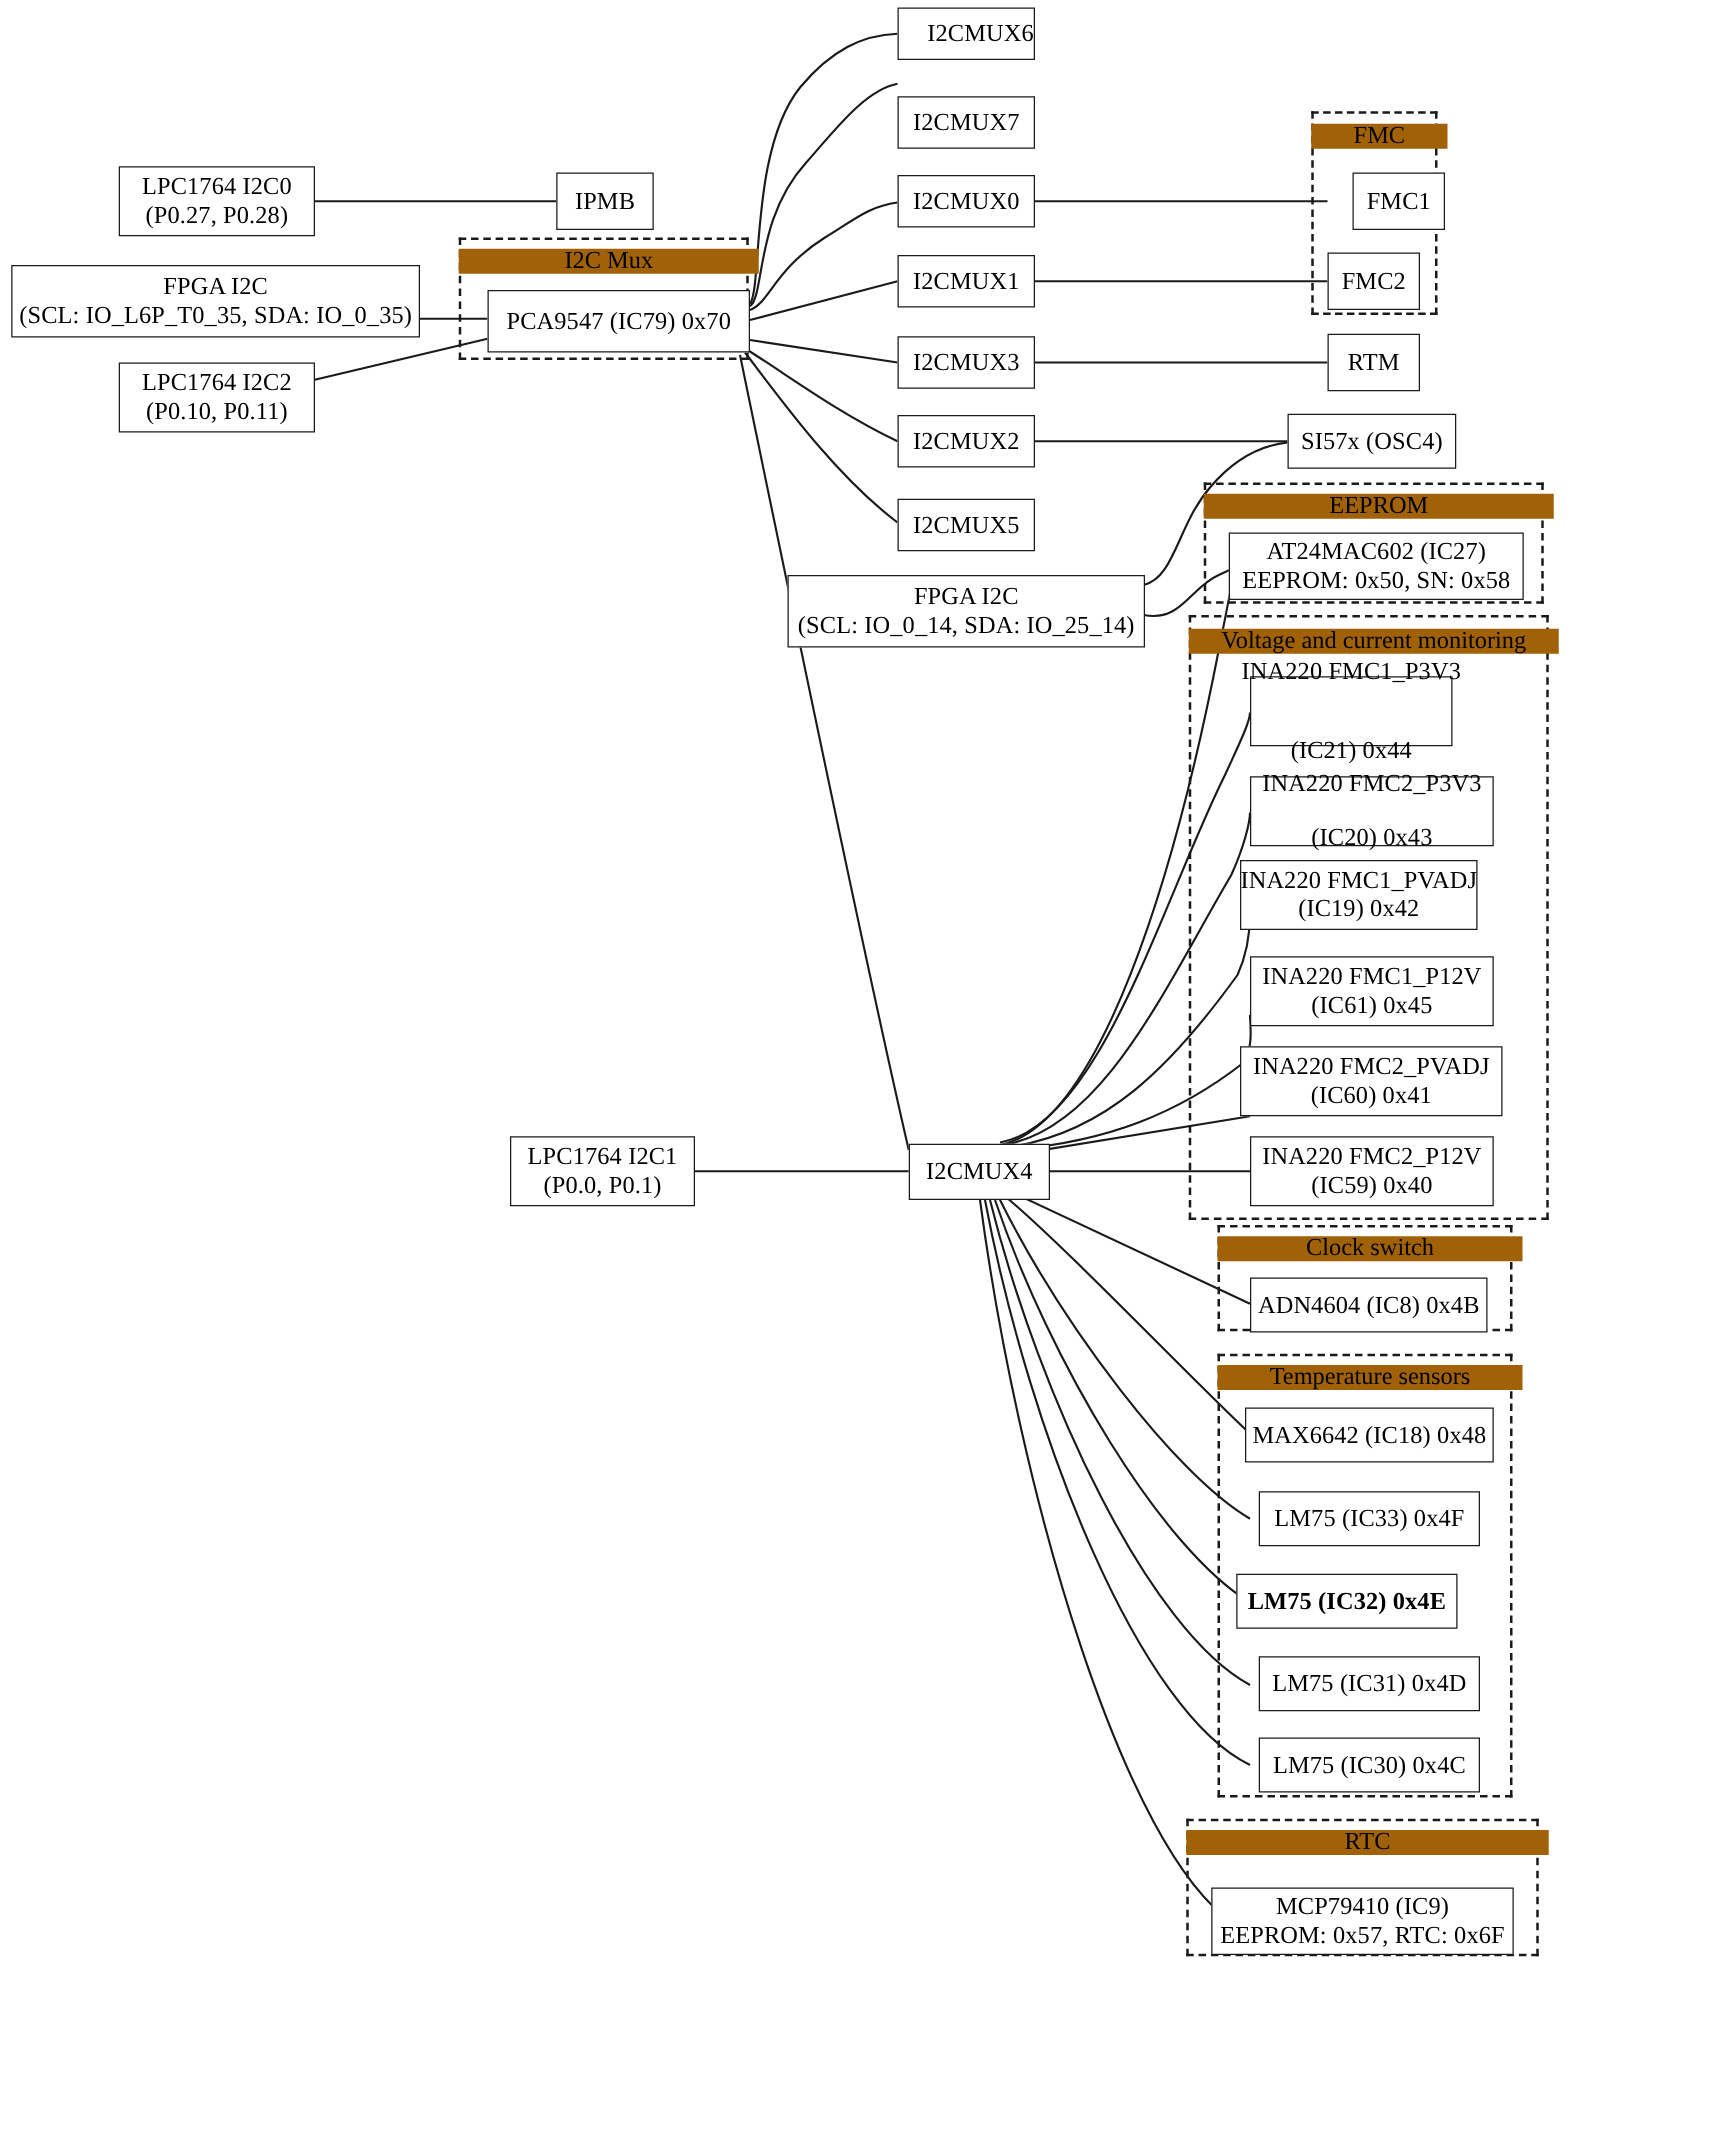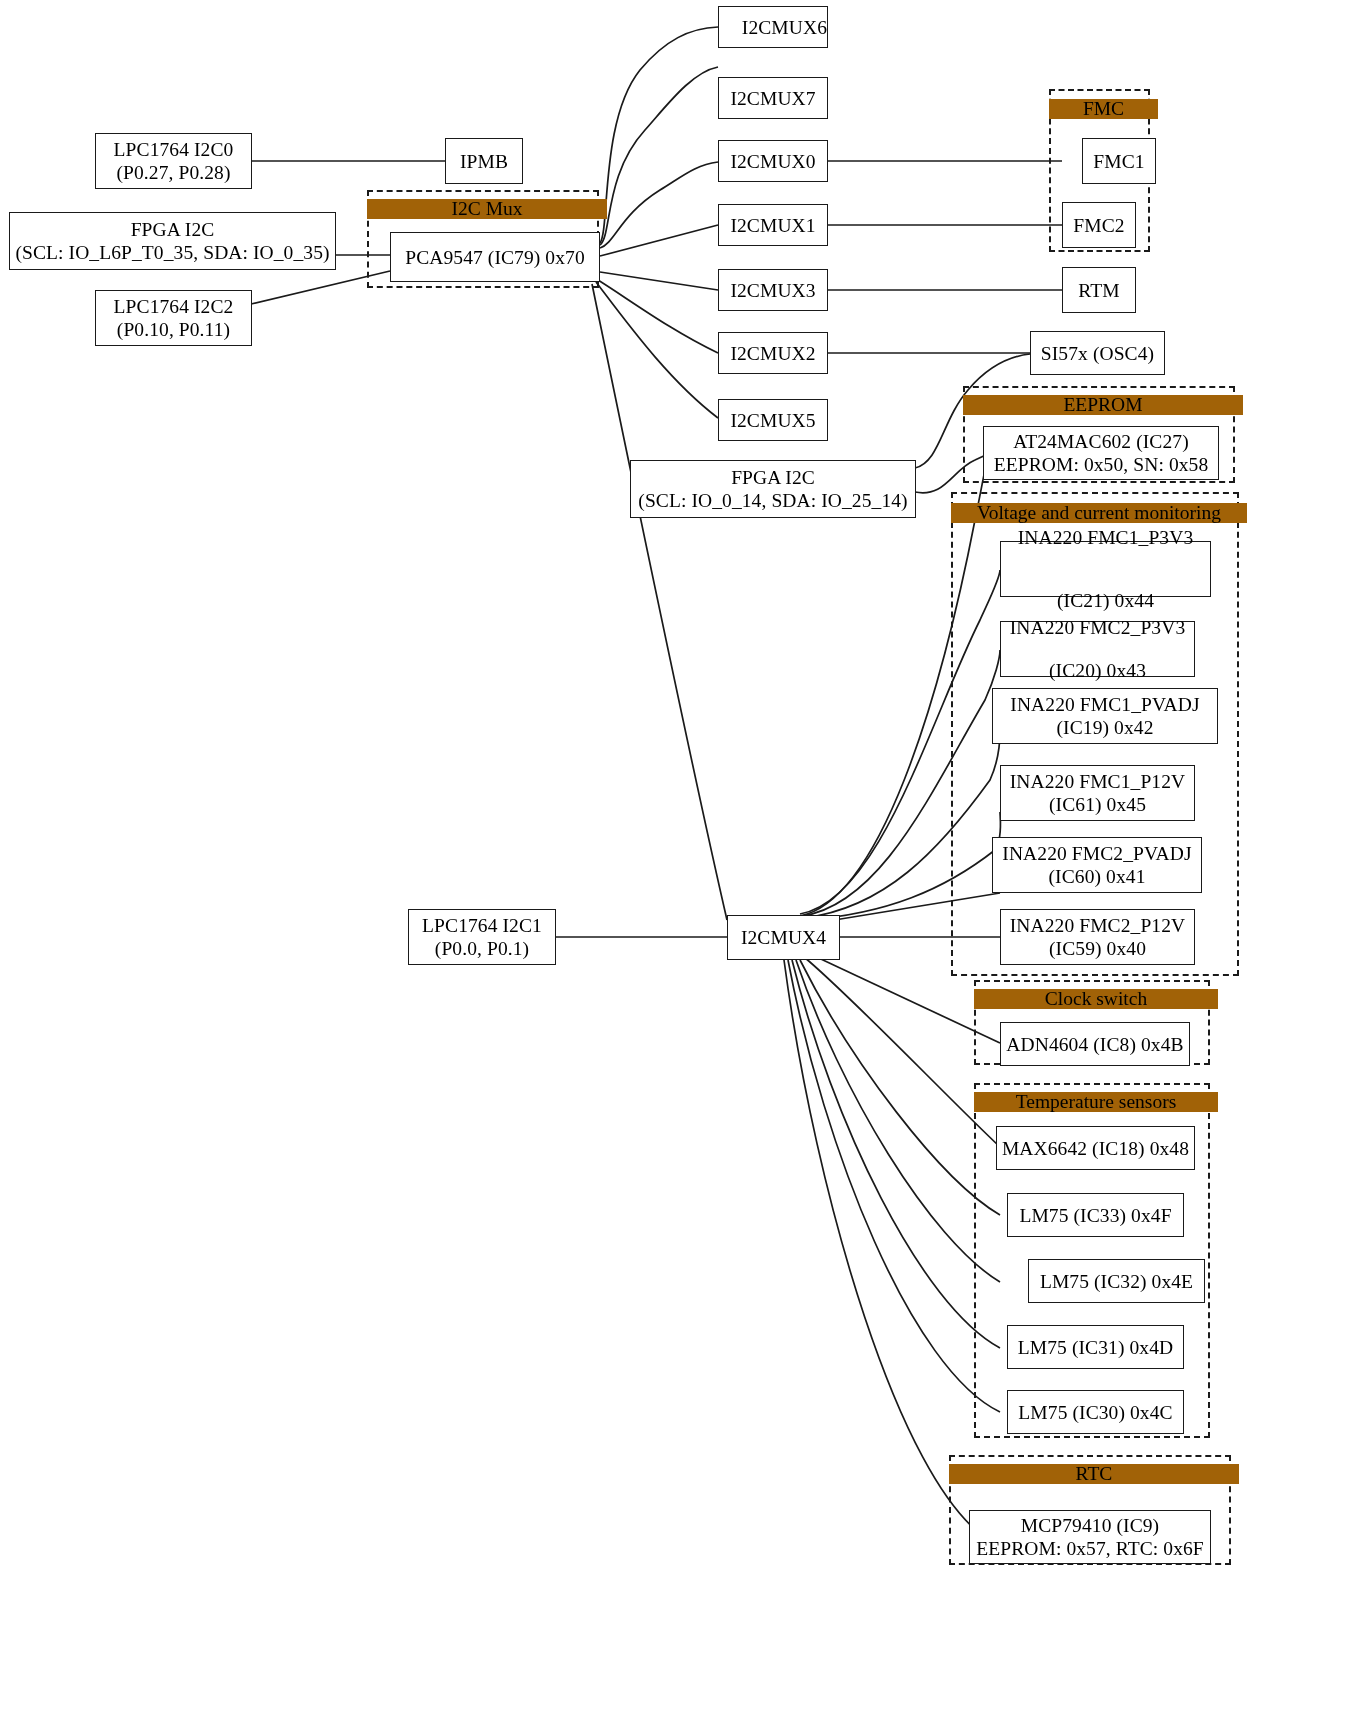--- a/index.html
+++ b/index.html
@@ -224,29 +224,29 @@
   <div class="node" style="left:983px; top:426px; width:236px; height:54px;">
     <span>AT24MAC602 (IC27)</span>
     <span class="l2">EEPROM: 0x50, SN: 0x58</span>
   </div>
 
   <div class="node" style="left:408px; top:909px; width:148px; height:56px;">
     <span>LPC1764 I2C1</span>
     <span class="l2">(P0.0, P0.1)</span>
   </div>
 
-  <div class="node" style="left:1000px; top:541px; width:211px; height:56px;gap:40px;">
+  <div class="node" style="left:1000px; top:541px; width:162px; height:56px;gap:40px;">
     <span>INA220 FMC1_P3V3</span>
     <span class="l2">(IC21) 0x44</span>
   </div>
   <div class="node" style="left:1000px; top:621px; width:195px; height:56px;gap:20px;">
     <span>INA220 FMC2_P3V3</span>
     <span class="l2">(IC20) 0x43</span>
   </div>
-  <div class="node" style="left:992px; top:688px; width:226px; height:56px;">
+  <div class="node" style="left:992px; top:688px; width:190px; height:56px;">
     <span>INA220 FMC1_PVADJ</span>
     <span class="l2">(IC19) 0x42</span>
   </div>
   <div class="node" style="left:1000px; top:765px; width:195px; height:56px;">
     <span>INA220 FMC1_P12V</span>
     <span class="l2">(IC61) 0x45</span>
   </div>
   <div class="node" style="left:992px; top:837px; width:210px; height:56px;">
     <span>INA220 FMC2_PVADJ</span>
     <span class="l2">(IC60) 0x41</span>
@@ -259,21 +259,21 @@
   <div class="node" style="left:1000px; top:1022px; width:190px; height:44px;">
     <span>ADN4604 (IC8) 0x4B</span>
   </div>
 
   <div class="node" style="left:996px; top:1126px; width:199px; height:44px;">
     <span>MAX6642 (IC18) 0x48</span>
   </div>
   <div class="node" style="left:1007px; top:1193px; width:177px; height:44px;">
     <span>LM75 (IC33) 0x4F</span>
   </div>
-  <div class="node" style="left:1028px; top:1259px; width:177px; height:44px;">
+  <div class="node" style="left:989px; top:1259px; width:177px; height:44px;font-weight:bold;">
     <span>LM75 (IC32) 0x4E</span>
   </div>
   <div class="node" style="left:1007px; top:1325px; width:177px; height:44px;">
     <span>LM75 (IC31) 0x4D</span>
   </div>
   <div class="node" style="left:1007px; top:1390px; width:177px; height:44px;">
     <span>LM75 (IC30) 0x4C</span>
   </div>
 
   <div class="node" style="left:969px; top:1510px; width:242px; height:54px;">

